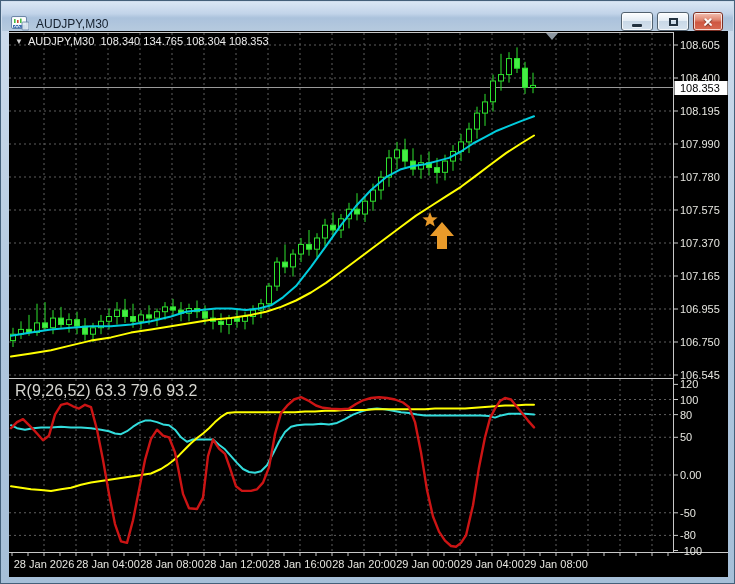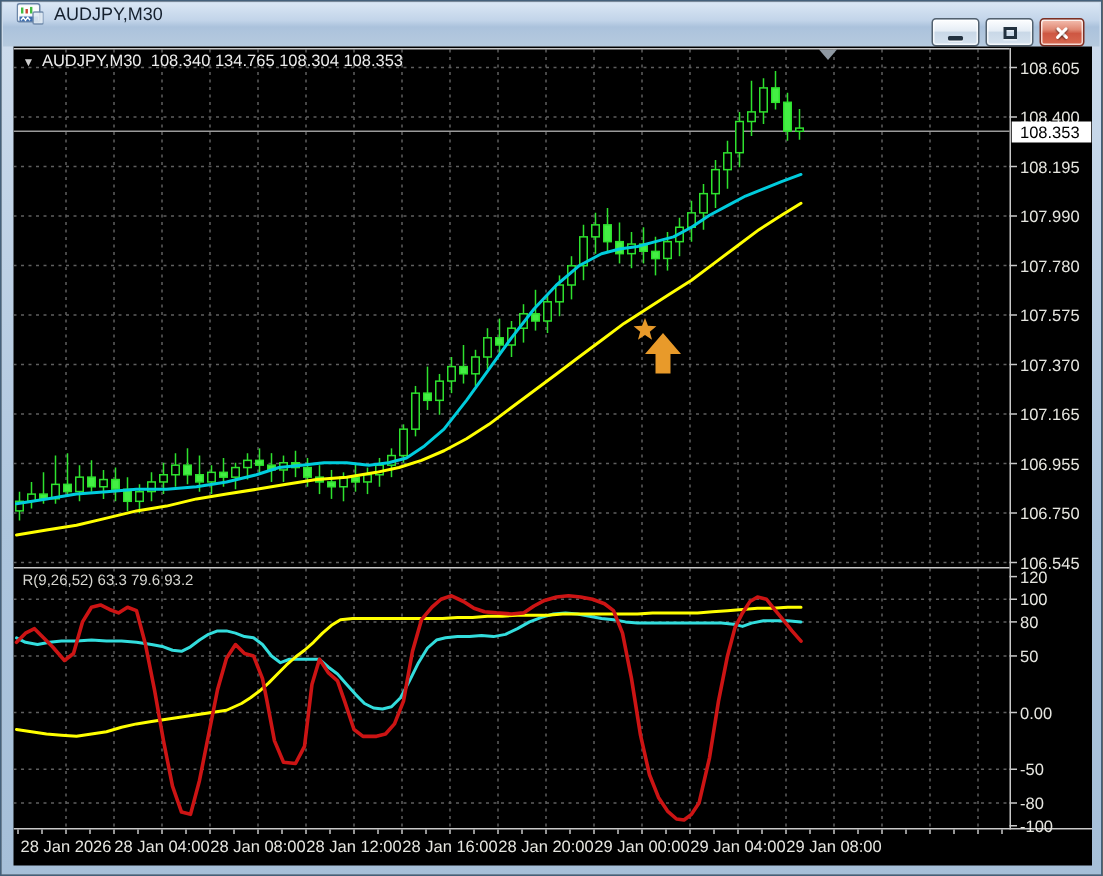--- a/index.html
+++ b/index.html
@@ -7,21 +7,21 @@
   .window{
     position:relative;width:735px;height:584px;
     border:1px solid #44607a;
     background:linear-gradient(180deg,#cfdded,#aec6de 60%,#a6bfd8);
     font-family:"Liberation Sans",sans-serif;
     overflow:hidden;
   }
   .titlebar{
     position:absolute;left:1px;top:1px;right:1px;height:29px;
     background:linear-gradient(180deg,#d9e6f4 0%,#c2d4e9 40%,#abc2dc 55%,#b6cade 100%);
-    display:flex;align-items:flex-start;
+    display:flex;align-items:flex-end;
   }
   .app-icon{margin-left:9px;width:18px;height:15px;display:inline-block;}
   .title{margin-left:7px;font-size:12px;color:#15202e;}
   .win-buttons{position:absolute;right:10px;top:10px;display:flex;gap:4px;}
   .wbtn{
     width:32px;height:19px;border:1px solid #52616f;border-radius:3px;
     background:linear-gradient(180deg,#fdfeff,#e5edf5 45%,#c9d8e7 50%,#d6e2ee);
     box-shadow:inset 0 0 0 1px rgba(255,255,255,.75);
     position:relative;cursor:pointer;
   }
@@ -42,21 +42,21 @@
     position:absolute;left:8px;top:30px;width:719px;height:546px;
     background:#000;
   }
   #chart{position:absolute;left:0;top:0;}
   .overlay-header{
     position:absolute;left:6px;top:4px;font-size:11px;color:#ececec;
     display:flex;align-items:center;gap:5px;white-space:pre;pointer-events:none;
   }
   .overlay-header .tri{font-size:8px;color:#cfcfcf;}
   .ind-header{
-    position:absolute;left:6px;top:351px;font-size:10px;color:#d6d6d0;pointer-events:none;white-space:pre;
+    position:absolute;left:6px;top:351px;font-size:16px;color:#d6d6d0;pointer-events:none;white-space:pre;
   }
   text{font-family:"Liberation Sans",sans-serif;font-size:11px;}
 </style>
 </head>
 <body>
 
 <div class="window">
   <div class="titlebar">
     <span class="app-icon">
       <svg width="18" height="15" viewBox="0 0 18 15">

